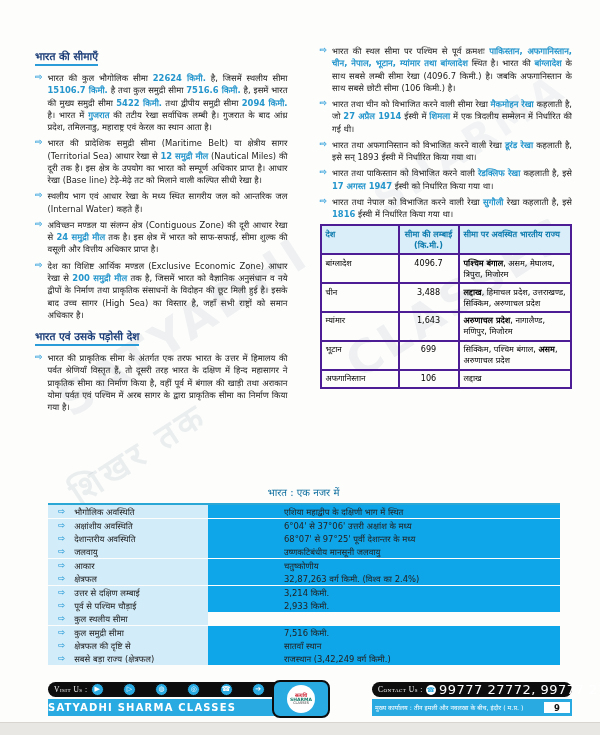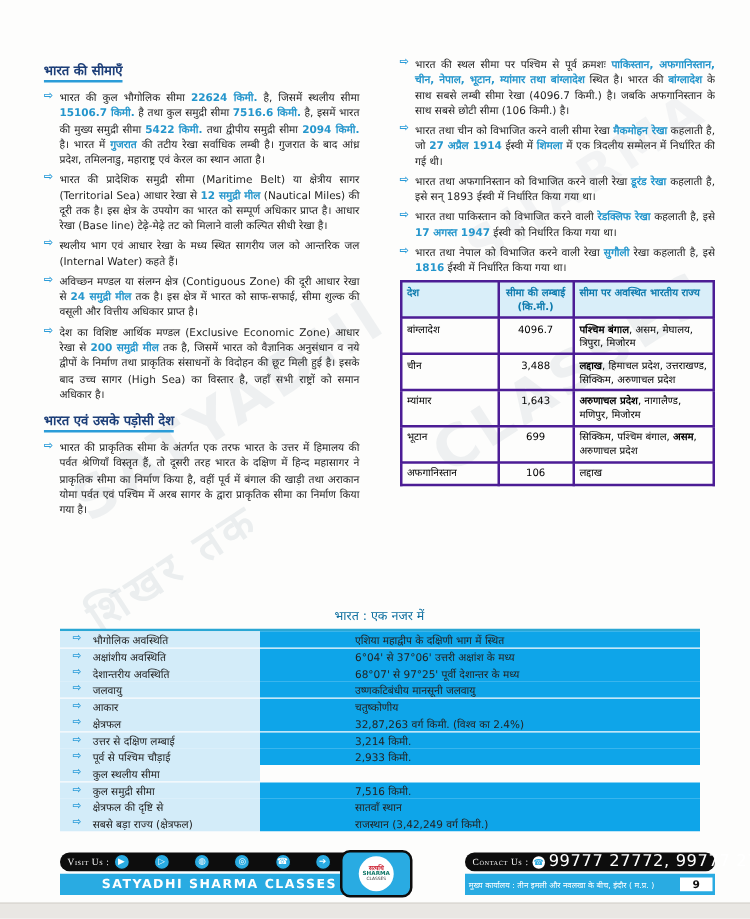--- a/index.html
+++ b/index.html
@@ -37,21 +37,21 @@
   .glance-label .arrow { color:#2b9cd8; font-weight:bold; font-size:8.5px; }
   .glance-value { flex:1; background:#0ea5e9; padding:1px 4px 1px 76px; font-size:8.4px; color:#222; }
 
   .footer { position:absolute; left:0; right:0; bottom:13px; height:42px; }
   .f-left  { position:absolute; left:48px;  top:2px; width:255px; }
   .f-right { position:absolute; right:28px; top:2px; width:200px; }
   .f-bar-black { background:#0d0d0d; color:#fff; border-radius:8px; height:15px; display:flex; align-items:center; gap:3px; padding:0 6px; }
   .visit-label, .contact-label { font-family:"Liberation Serif","DejaVu Serif",serif; font-variant:small-caps; font-size:7.5px; letter-spacing:0.5px; white-space:nowrap; }
   .social-row { display:flex; gap:3px; flex:1; justify-content:space-between; }
   .social { width:13px; height:13px; border-radius:50%; background:#29abe2; border:1px solid #0d0d0d; color:#fff; font-size:7px; display:flex; align-items:center; justify-content:center; line-height:1; }
-  .f-bar-blue { background:#29abe2; height:17px; margin-top:2px; display:flex; align-items:center; justify-content:center; }
+  .f-bar-blue { background:#29abe2; height:17px; margin-top:2px; display:flex; align-items:center; justify-content:flex-start; }
   .brand-text { color:#fff; font-weight:bold; font-size:10px; letter-spacing:1.2px; white-space:nowrap; }
   .phone-text { font-weight:normal; font-size:13px; letter-spacing:0.5px; white-space:nowrap; }
   .wa-circle { width:10px; height:10px; border-radius:50%; background:#fff; color:#29abe2; font-size:6.5px; display:flex; align-items:center; justify-content:center; flex:0 0 auto; }
   .office-text { color:#fff; font-size:6.3px; white-space:nowrap; padding:0 3px; }
   .page-num-box { background:#fff; color:#111; font-weight:bold; font-size:8.5px; width:26px; height:11px; display:flex; align-items:center; justify-content:center; margin-right:2px; }
   .f-logo { position:absolute; left:272px; top:0; width:58px; height:38px; background:#29abe2; border-radius:8px; border:2px solid #0d0d0d; display:flex; align-items:center; justify-content:center; }
   .f-logo-circle { width:28px; height:28px; border-radius:50%; background:#fff; display:flex; flex-direction:column; align-items:center; justify-content:center; line-height:1; }
   .f-logo-circle .l1 { font-size:5px; color:#c23; font-weight:bold; }
   .f-logo-circle .l2 { font-size:4.5px; color:#176; font-weight:bold; }
   .f-logo-circle .l3 { font-size:3.5px; color:#333; }

